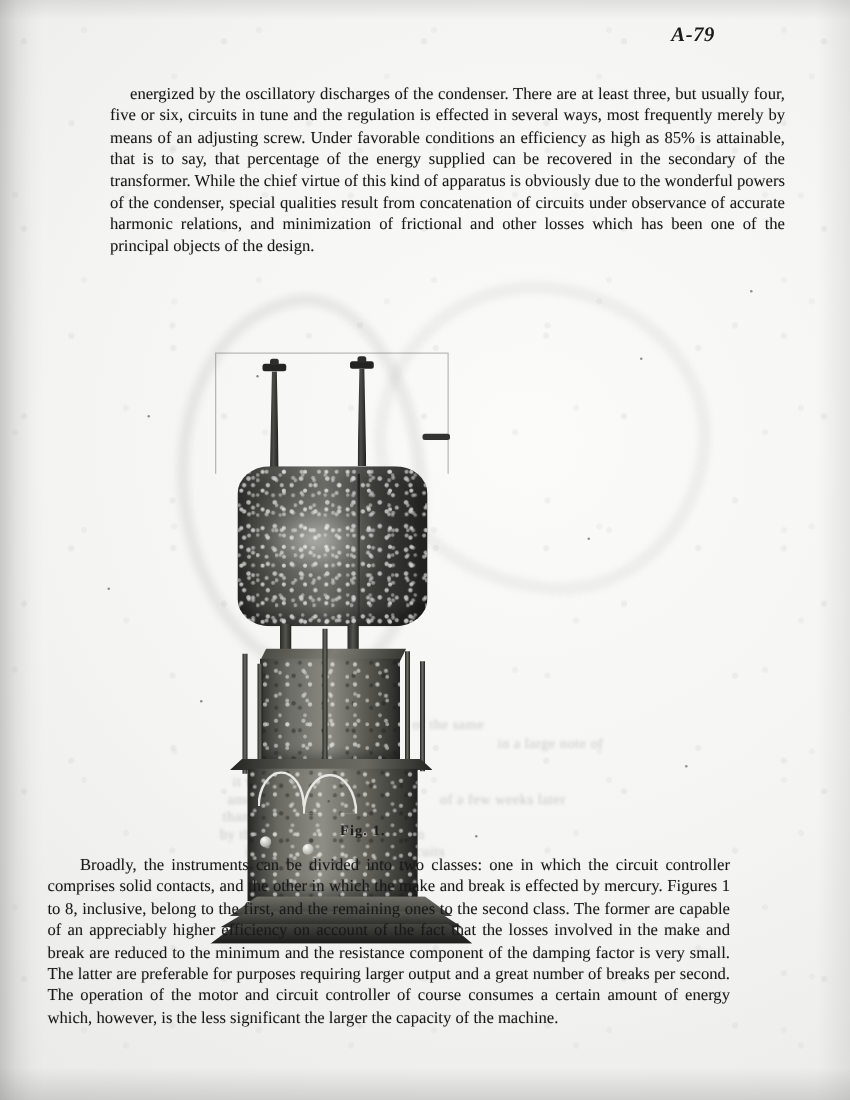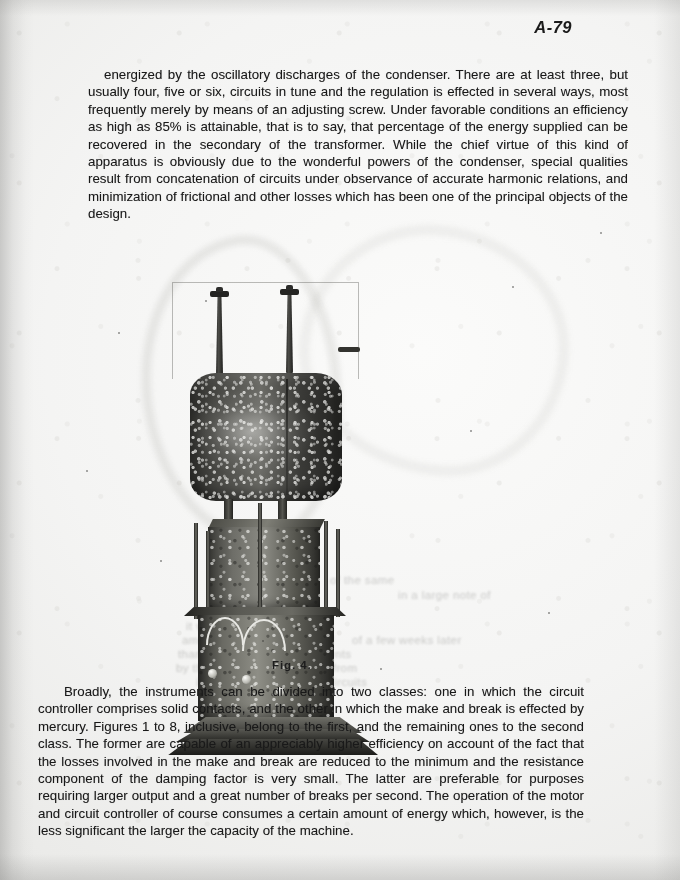--- a/index.html
+++ b/index.html
@@ -6,21 +6,21 @@
     margin: 0;
     padding: 0;
     background: #ffffff;
   }
   .page {
     position: relative;
     width: 680px;
     height: 880px;
     overflow: hidden;
     background: #f3f3f2;
-    font-family: Liberation Sans, sans-serif;
+    font-family: Liberation Serif, serif;
     color: #1a1a1a;
   }
 
   
   .paper-base {
     position: absolute;
     inset: 0;
     background:
       radial-gradient(120% 90% at 62% 40%, #fbfbfa 0%, #f4f4f3 46%, #ebebe9 78%, #e2e2e0 100%);
   }
@@ -386,21 +386,21 @@
 
     <div class="knob" style="left:58px; top:414px;"></div>
     <div class="knob" style="left:92px; top:420px;"></div>
     <div class="knob" style="left:126px; top:432px;"></div>
 
     <div class="plinth-top"></div>
     <div class="plinth-mid"></div>
     <div class="plinth-bot"></div>
   </div>
 
-  <div class="fig-caption">Fig. 4.</div>
+  <div class="fig-caption">Fig. 1.</div>
 
   <div class="textblock" id="para-bottom">Broadly, the instruments can be divided into two classes: one in which the circuit controller comprises solid contacts, and the other in which the make and break is effected by mercury. Figures 1 to 8, inclusive, belong to the first, and the remaining ones to the second class. The former are capable of an appreciably higher efficiency on account of the fact that the losses involved in the make and break are reduced to the minimum and the resistance component of the damping factor is very small. The latter are preferable for purposes requiring larger output and a great number of breaks per second. The operation of the motor and circuit controller of course consumes a certain amount of energy which, however, is the less significant the larger the capacity of the machine.</div>
 
   <div class="speck" style="left:118px; top:332px; width:2px; height:2px;"></div>
   <div class="speck" style="left:205px; top:300px; width:2px; height:2px;"></div>
   <div class="speck" style="left:470px; top:430px; width:2px; height:2px;"></div>
   <div class="speck" style="left:512px; top:286px; width:2px; height:2px;"></div>
   <div class="speck" style="left:262px; top:640px; width:2px; height:2px;"></div>
   <div class="speck" style="left:380px; top:668px; width:2px; height:2px;"></div>
   <div class="speck" style="left:160px; top:560px; width:2px; height:2px;"></div>

